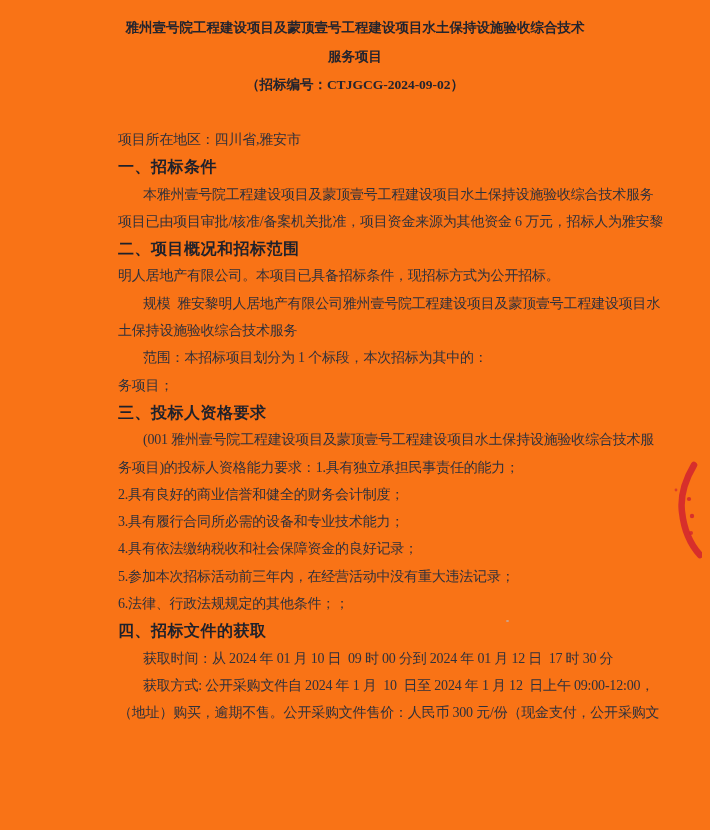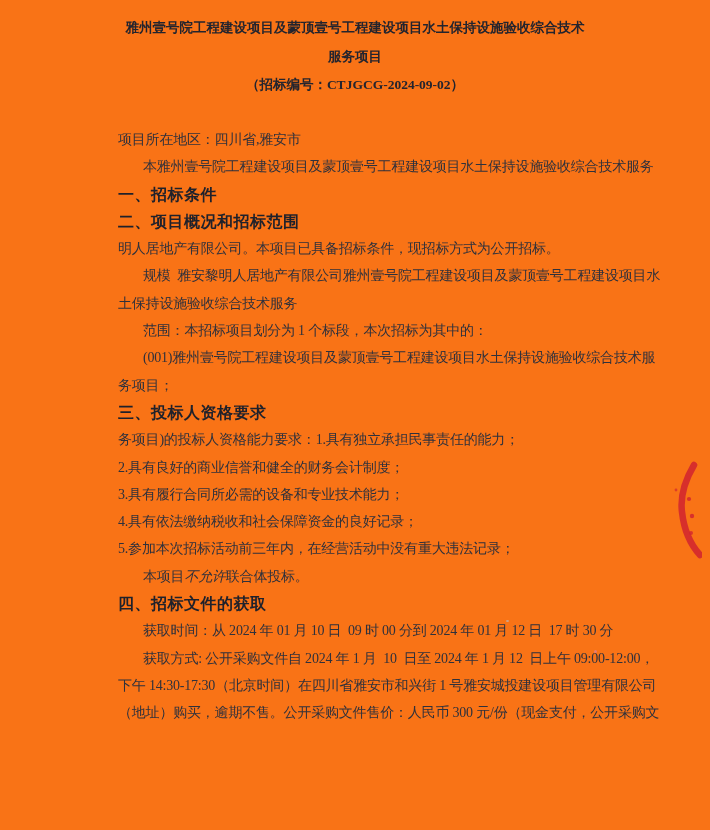--- a/index.html
+++ b/index.html
@@ -38,43 +38,43 @@
 
   <div class="title-block">
     <div class="title-line">雅州壹号院工程建设项目及蒙顶壹号工程建设项目水土保持设施验收综合技术</div>
     <div class="title-line">服务项目</div>
     <div class="title-line">（招标编号：CTJGCG-2024-09-02）</div>
   </div>
 
   <div class="body-block">
     <div class="line">项目所在地区：四川省,雅安市</div>
 
+    <div class="line heading">一、招标条件</div>
     <div class="line indent">本雅州壹号院工程建设项目及蒙顶壹号工程建设项目水土保持设施验收综合技术服务</div>
-    <div class="line heading">一、招标条件</div>
+    <div class="line">项目已由项目审批/核准/备案机关批准，项目资金来源为其他资金 6 万元，招标人为雅安黎</div>
     <div class="line heading">二、项目概况和招标范围</div>
 
     <div class="line">明人居地产有限公司。本项目已具备招标条件，现招标方式为公开招标。</div>
     <div class="line indent">规模  雅安黎明人居地产有限公司雅州壹号院工程建设项目及蒙顶壹号工程建设项目水</div>
     <div class="line">土保持设施验收综合技术服务</div>
     <div class="line indent">范围：本招标项目划分为 1 个标段，本次招标为其中的：</div>
-    <div class="line indent">(001)雅州壹号院工程建设项目及蒙顶壹号工程建设项目水土保持设施验收综合技术服</div>
     <div class="line">务项目；</div>
 
     <div class="line heading">三、投标人资格要求</div>
+    <div class="line indent">(001 雅州壹号院工程建设项目及蒙顶壹号工程建设项目水土保持设施验收综合技术服</div>
     <div class="line">务项目)的投标人资格能力要求：1.具有独立承担民事责任的能力；</div>
     <div class="line">2.具有良好的商业信誉和健全的财务会计制度；</div>
     <div class="line">3.具有履行合同所必需的设备和专业技术能力；</div>
     <div class="line">4.具有依法缴纳税收和社会保障资金的良好记录；</div>
     <div class="line">5.参加本次招标活动前三年内，在经营活动中没有重大违法记录；</div>
-    <div class="line indent"><span>本项目</span><span class="italic">不允许</span><span>联合体投标。</span></div>
+    <div class="line">6.法律、行政法规规定的其他条件；；</div>
 
     <div class="line heading">四、招标文件的获取</div>
     <div class="line indent">获取时间：从 2024 年 01 月 10 日  09 时 00 分到 2024 年 01 月 12 日  17 时 30 分</div>
     <div class="line indent">获取方式: 公开采购文件自 2024 年 1 月  10  日至 2024 年 1 月 12  日上午 09:00-12:00，</div>
-    <div class="line">下午 14:30-17:30（北京时间）在四川省雅安市和兴街 1 号雅安城投建设项目管理有限公司</div>
     <div class="line">（地址）购买，逾期不售。公开采购文件售价：人民币 300 元/份（现金支付，公开采购文</div>
   </div>
 
   <svg class="stamp" viewBox="0 0 42 120" xmlns="http://www.w3.org/2000/svg">
     <path d="M34 13 C 24 30, 20 44, 22 60 C 24 78, 30 92, 40 103" fill="none" stroke-width="6.5" stroke-linecap="round" opacity="0.88" stroke="#d2262f"></path>
     <circle cx="16" cy="38" r="1.4" opacity="0.7" fill="#d2262f"></circle>
     <circle cx="29" cy="47" r="2.1" opacity="0.85" fill="#d2262f"></circle>
     <circle cx="32" cy="64" r="2.2" opacity="0.85" fill="#d2262f"></circle>
     <circle cx="31" cy="81" r="2.0" opacity="0.8" fill="#d2262f"></circle>
   </svg>

